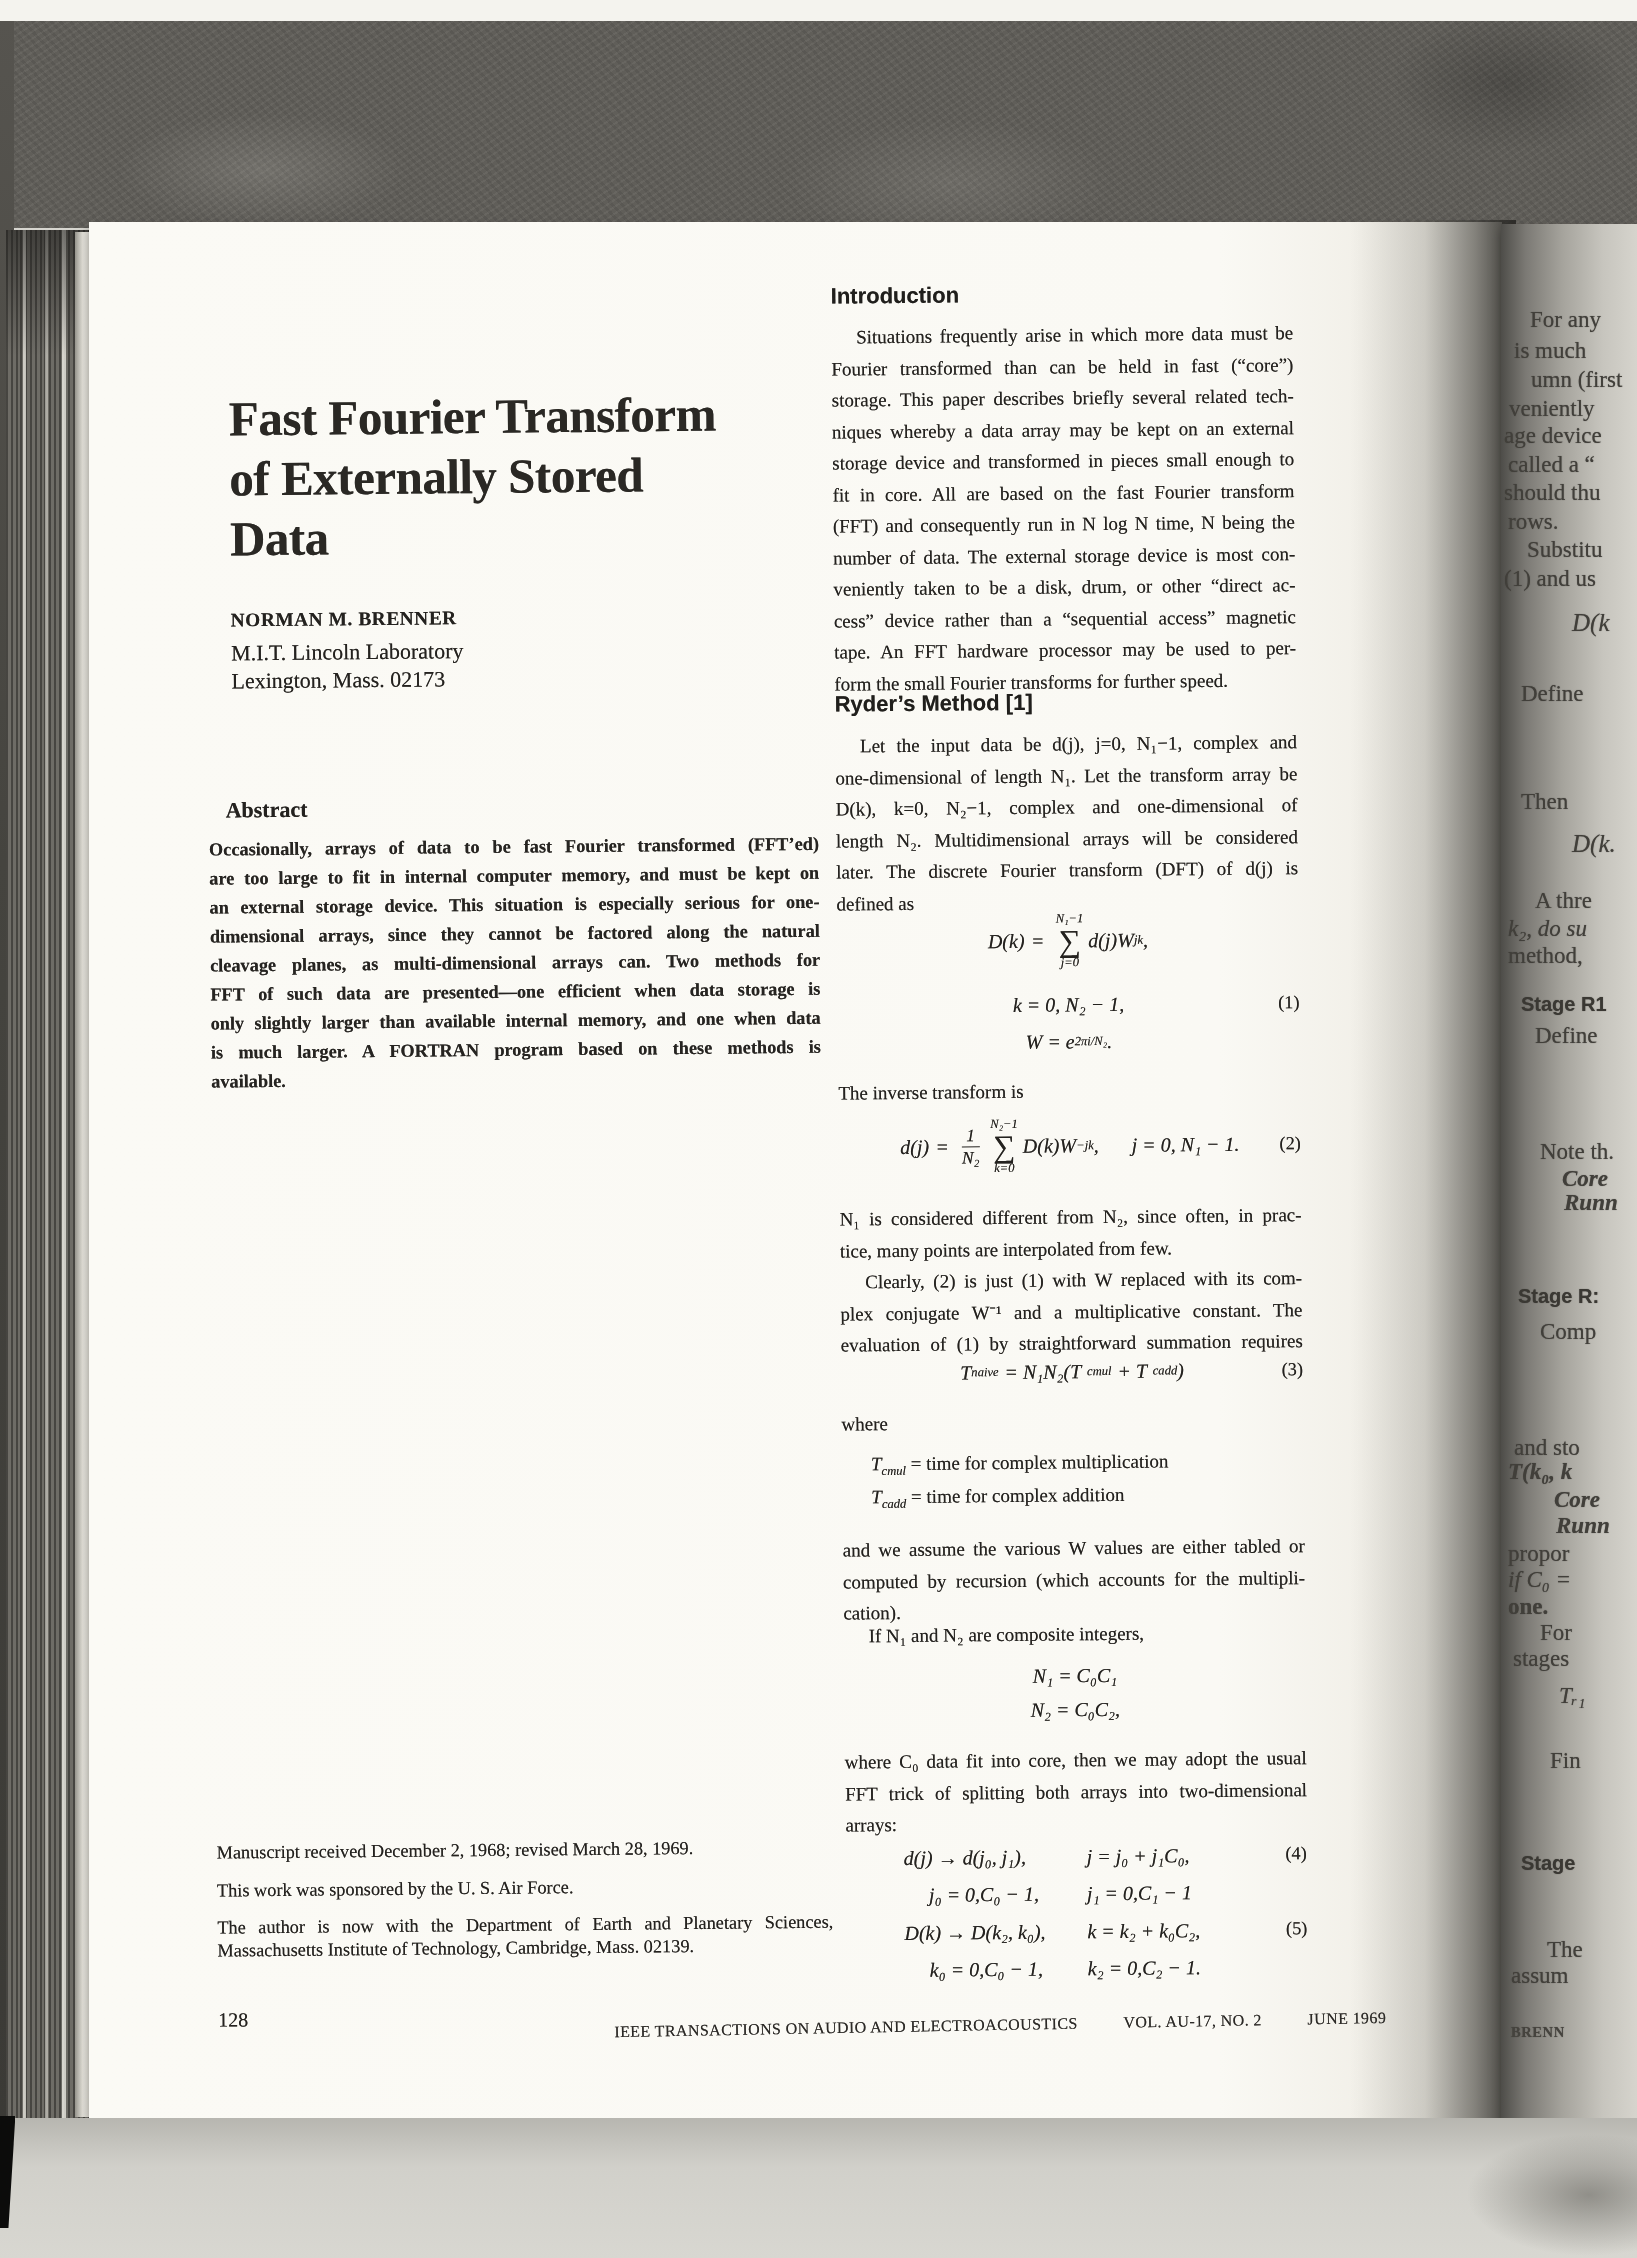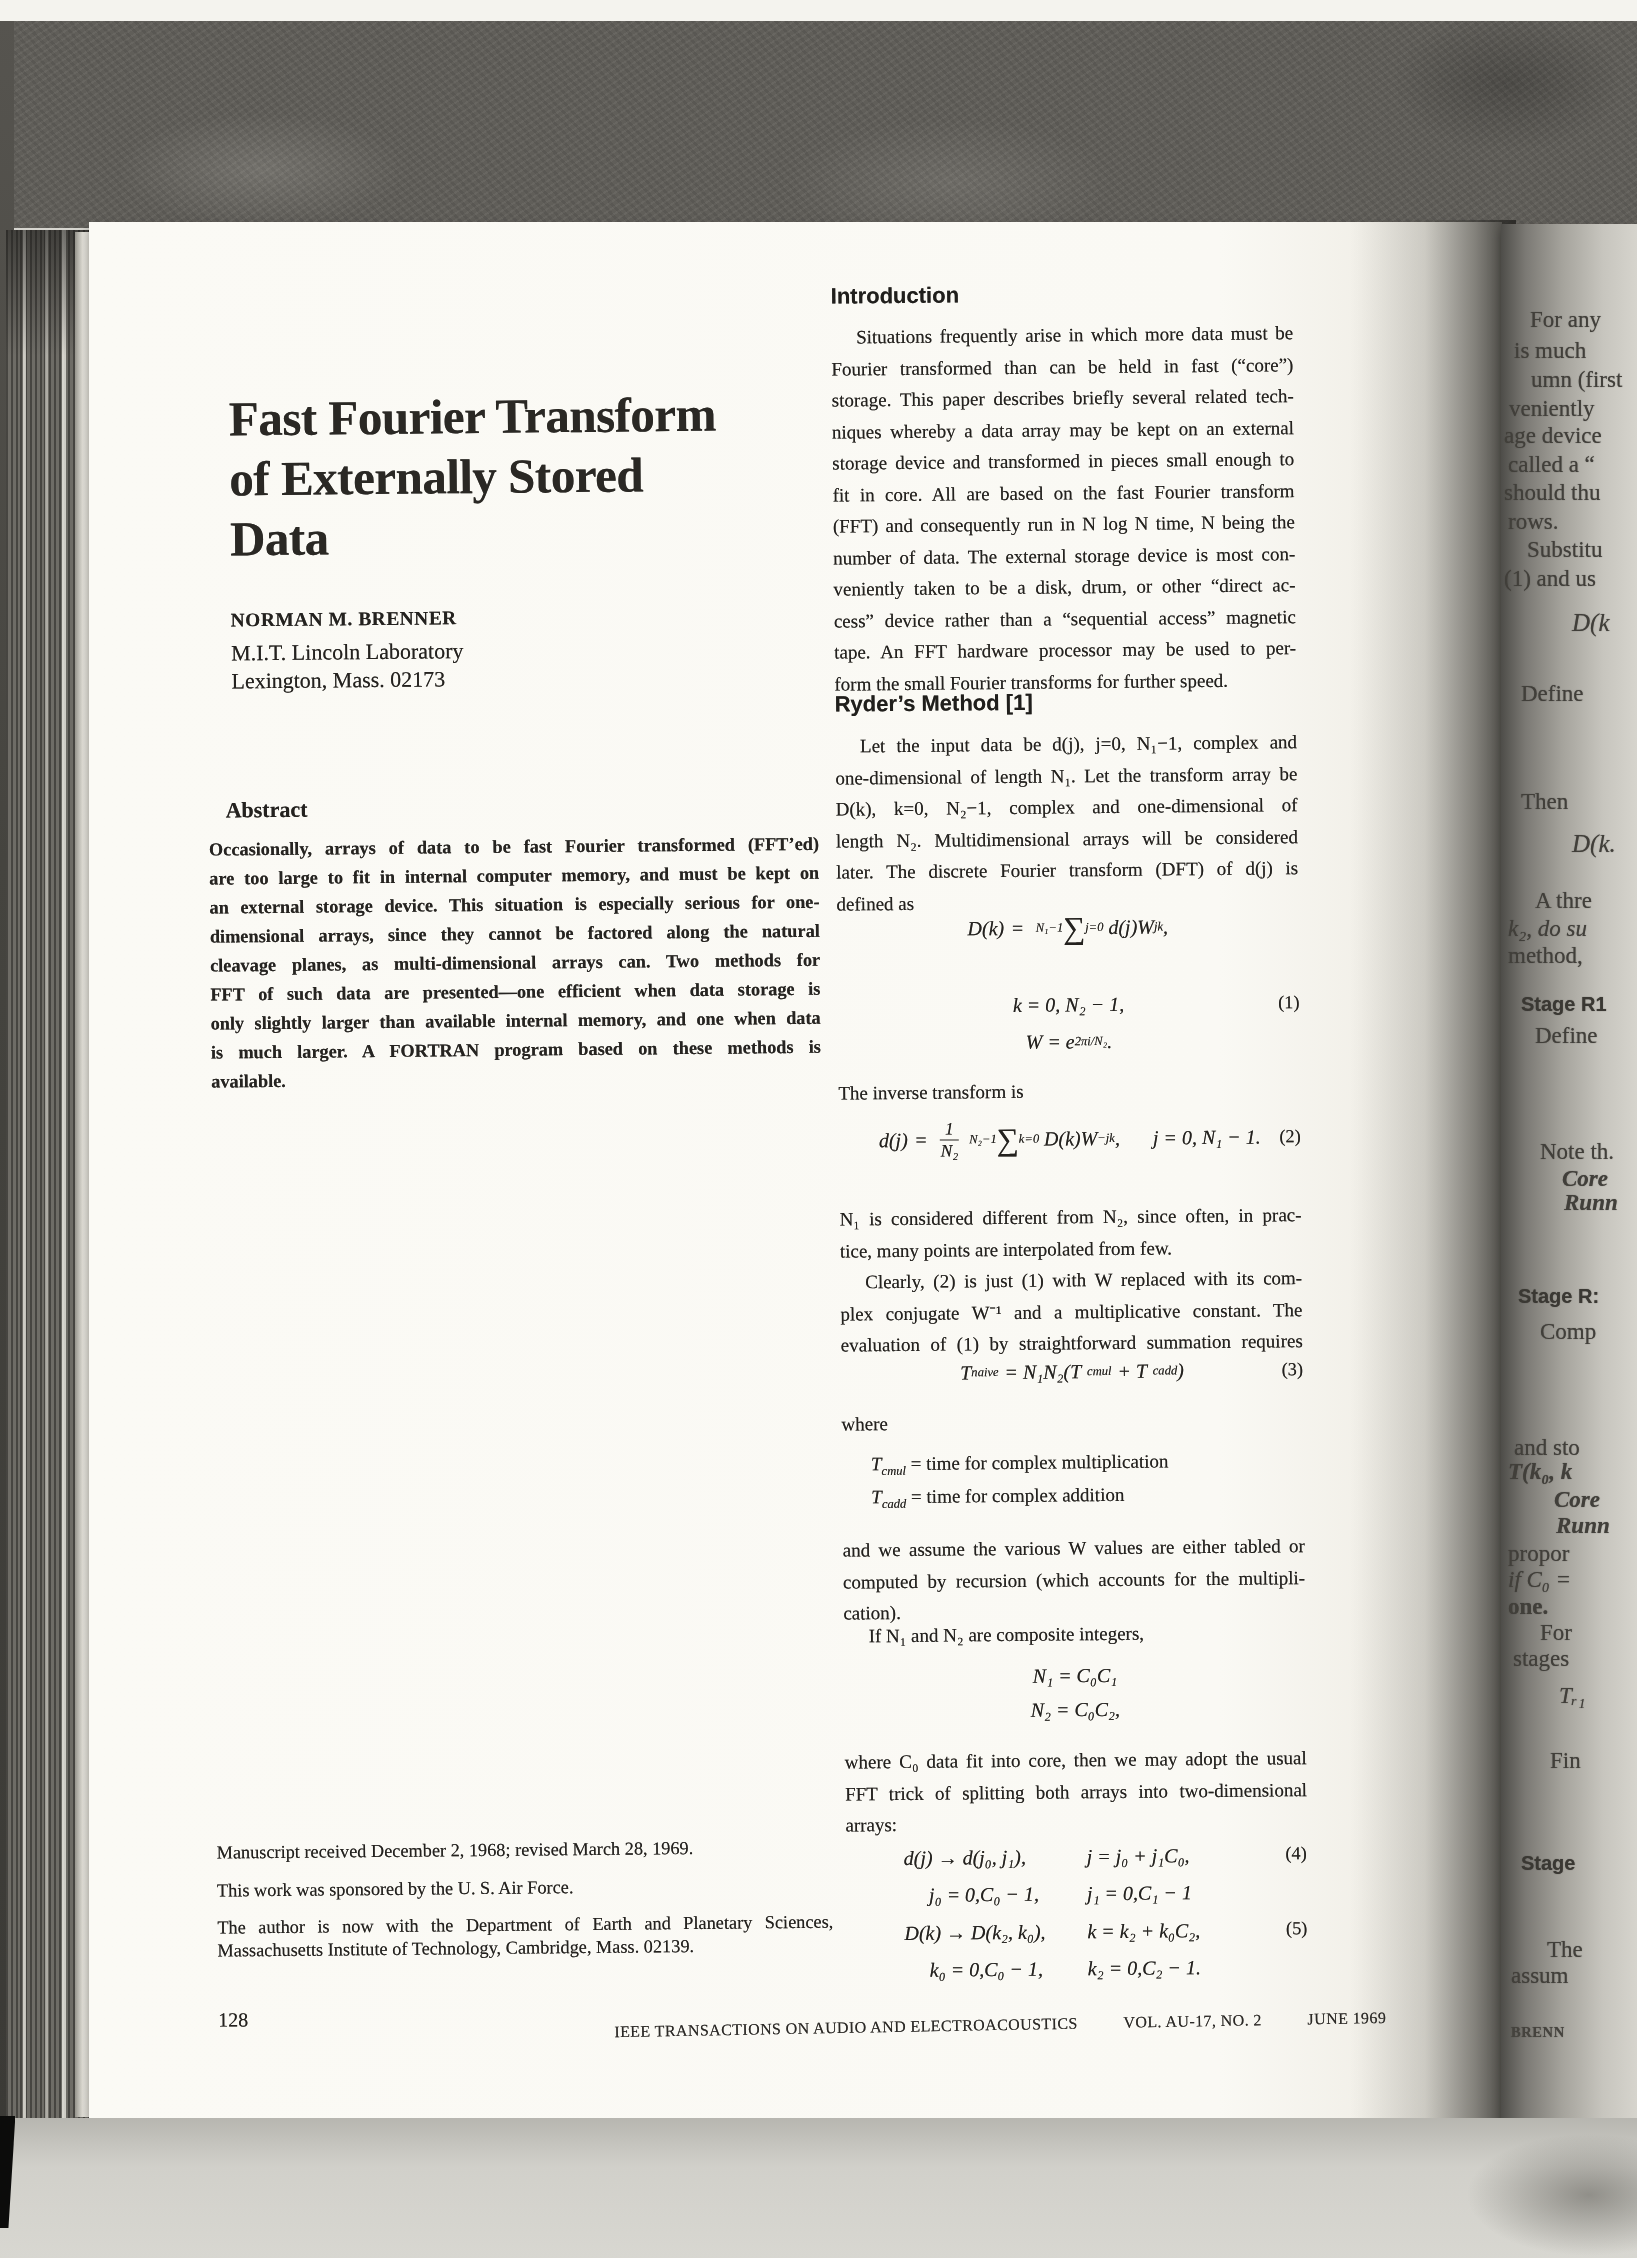--- a/index.html
+++ b/index.html
@@ -76,21 +76,21 @@
   
   .rcol{left:751px;top:0;width:462px;height:2028px;}
   .rhead{position:absolute;font-family:"Liberation Sans",sans-serif;font-weight:bold;font-size:22px;color:#201f1c;}
   .rpara{position:absolute;width:462px;font-size:19px;line-height:31.5px;}
   .rline{position:absolute;width:462px;font-size:19px;line-height:25px;}
   
   .eq{position:absolute;width:462px;display:flex;justify-content:center;align-items:center;
       font-style:italic;font-size:20px;}
   .eq .up{font-style:normal;}
   .eqlabel{position:absolute;right:0;font-style:normal;font-size:18.3px;}
-  .sumstack{display:inline-flex;flex-direction:row;align-items:center;line-height:1;margin:0 4.8px;}
+  .sumstack{display:inline-flex;flex-direction:column;align-items:center;line-height:1;margin:0 4.8px;}
   .sumstack .lim{font-size:12.6px;}
   .sigma{font-size:31px;font-style:normal;line-height:1;}
   .frac{display:inline-flex;flex-direction:column;align-items:center;line-height:1.15;margin:0 5.8px;font-size:17.4px;}
   .frac .num{border-bottom:1.4px solid #24221f;padding:0 4.8px 1px;}
   sup{font-size:12.6px;}
   sub{font-size:12.6px;}
   .gap-l{margin-left:33px;}
   .eq45row{position:absolute;width:462px;display:flex;font-style:italic;font-size:20px;}
   .eq45row .c1{width:241px;padding-left:58px;}
   .eq45row .c2{width:174px;}

